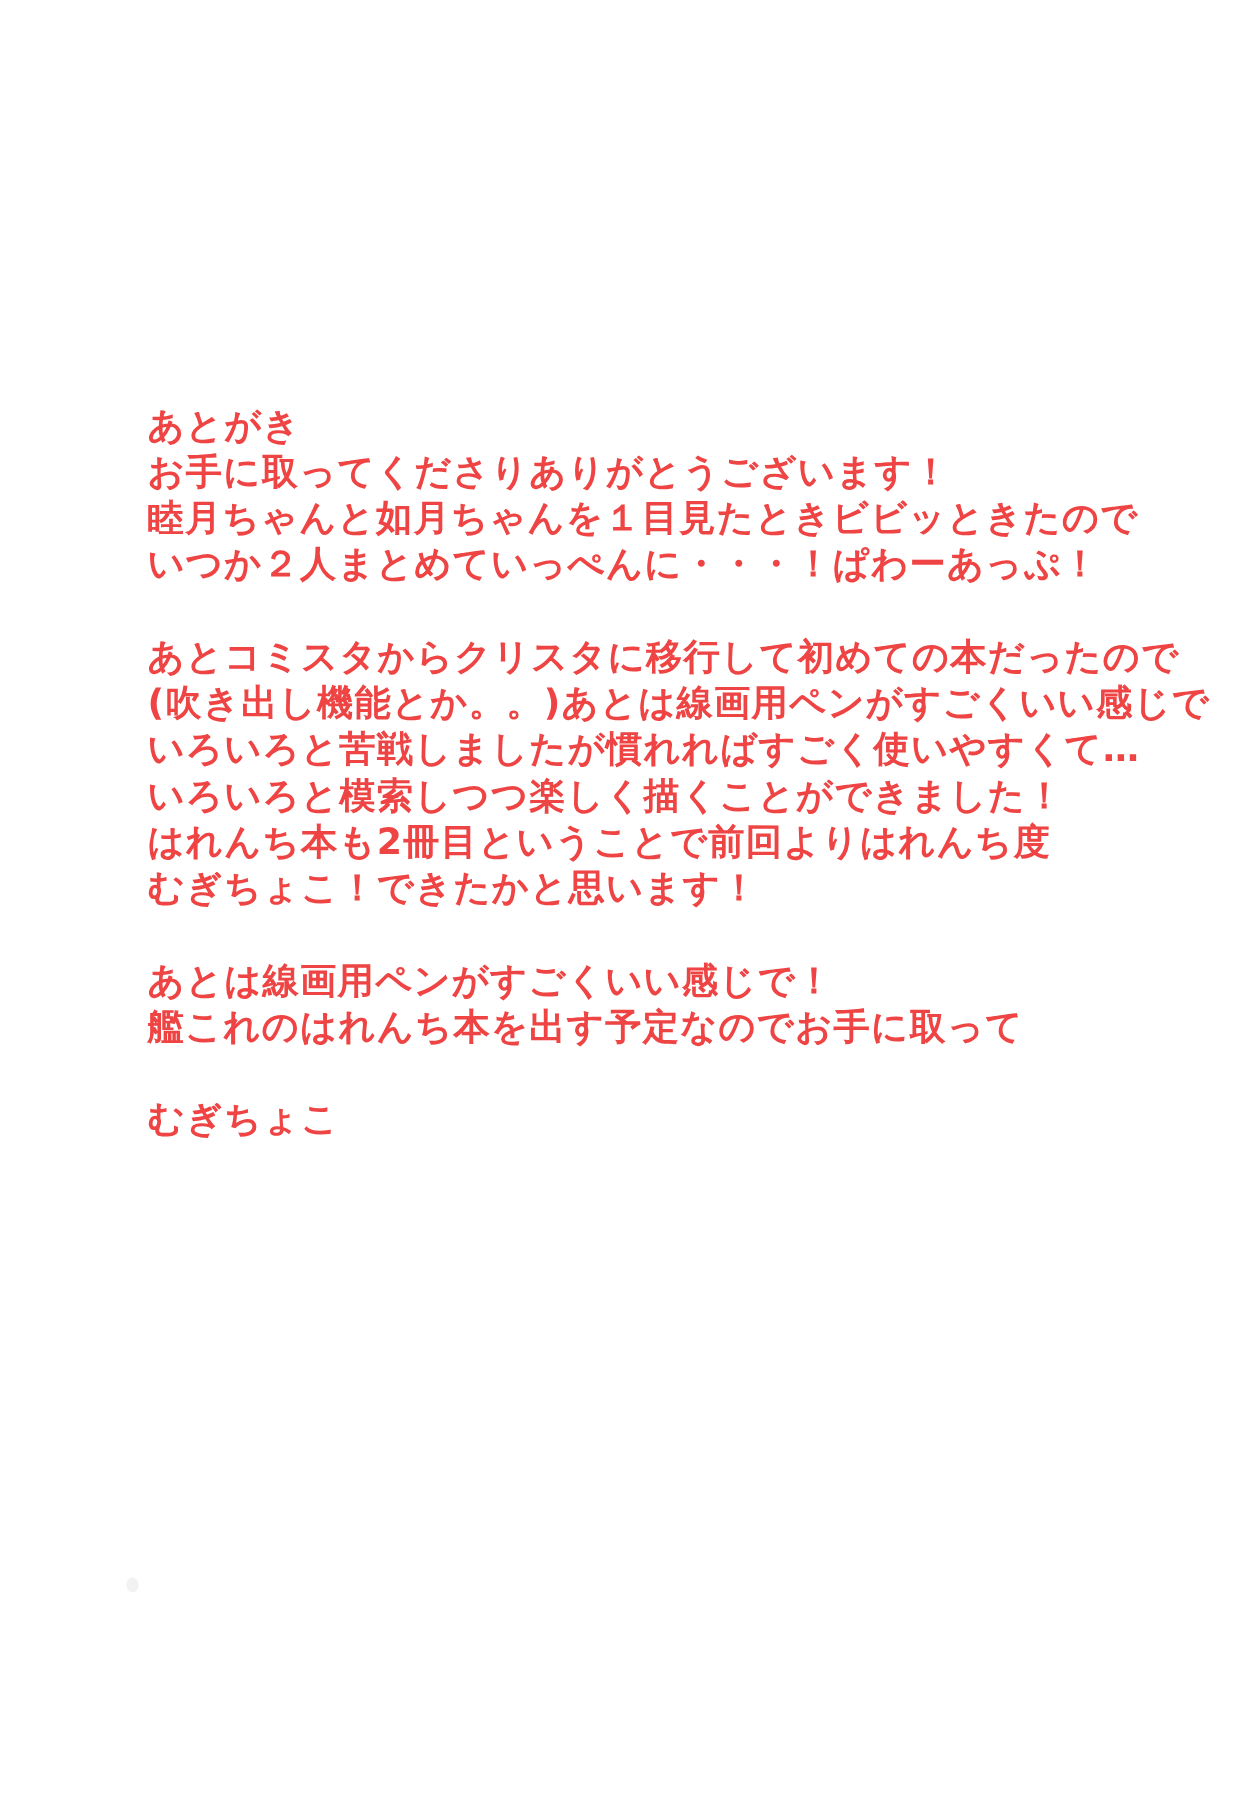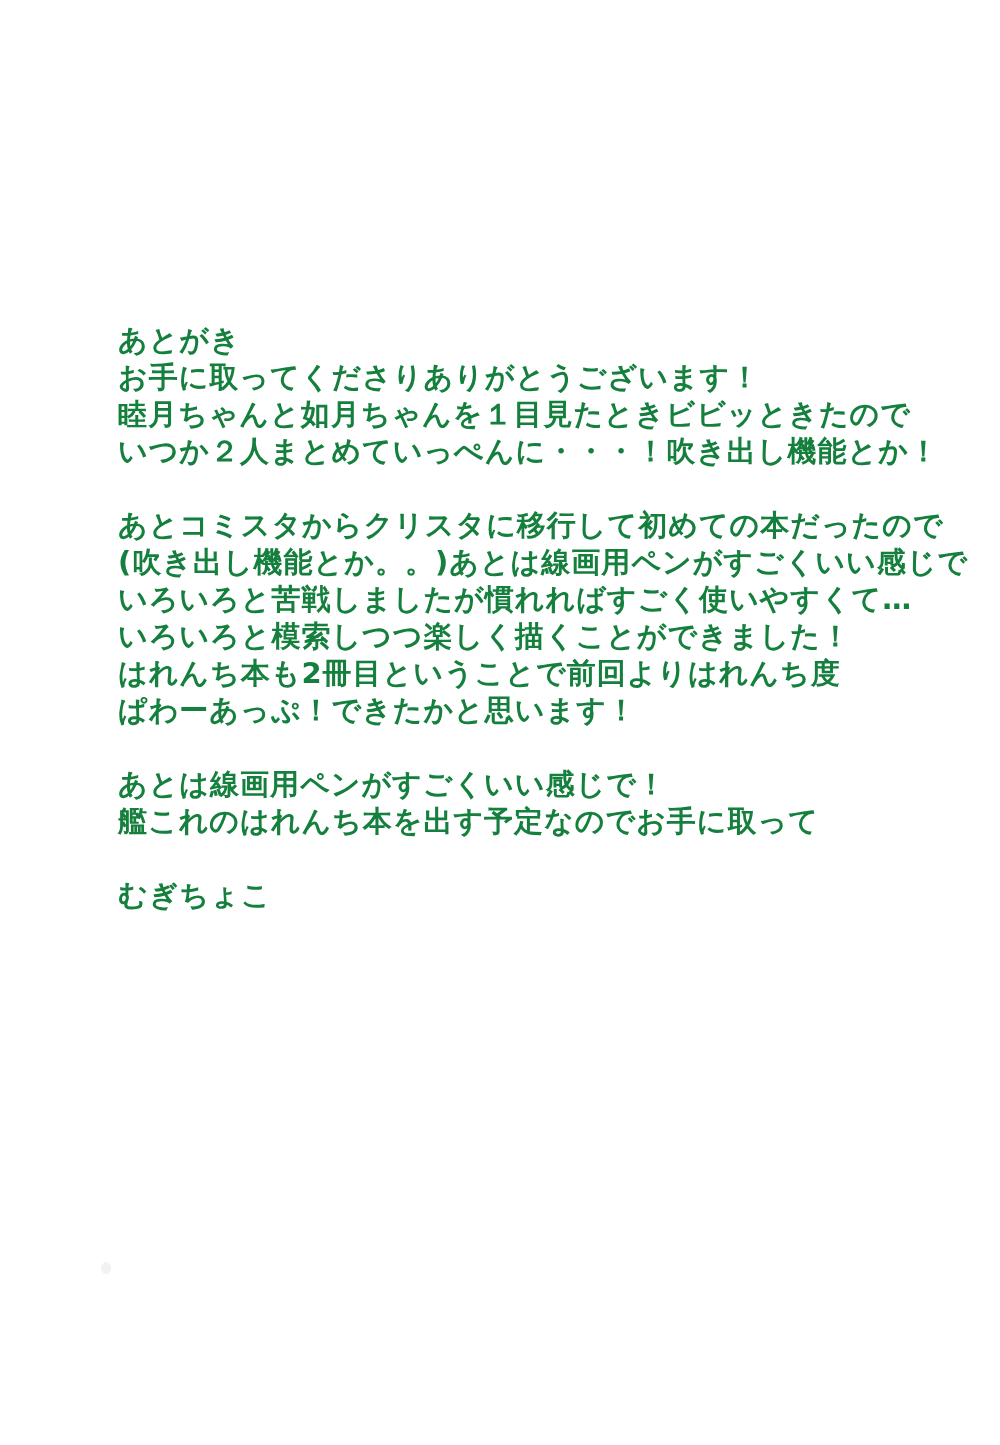--- a/index.html
+++ b/index.html
@@ -13,21 +13,21 @@
     height: 1445px;
     background: #ffffff;
     overflow: hidden;
     font-family: "DejaVu Sans", sans-serif;
   }
   .afterword {
     position: absolute;
     left: 118px;
     top: 322px;
     width: 812px;
-    color: #15803d;
+    color: #ef4444;
     font-size: 29px;
     font-weight: bold;
     line-height: 37px;
     letter-spacing: 1px;
     white-space: nowrap;
   }
   .block {
     margin: 0 0 37px 0;
   }
   .block:last-of-type {
@@ -54,30 +54,30 @@
 </head>
 <body>
 
 <div class="page">
   <div class="afterword">
 
     <div class="block">
       <div class="line">あとがき</div>
       <div class="line">お手に取ってくださりありがとうございます！</div>
       <div class="line">睦月ちゃんと如月ちゃんを１目見たときビビッときたので</div>
-      <div class="line">いつか２人まとめていっぺんに・・・！吹き出し機能とか！</div>
+      <div class="line">いつか２人まとめていっぺんに・・・！ぱわーあっぷ！</div>
     </div>
 
     <div class="block">
       <div class="line">あとコミスタからクリスタに移行して初めての本だったので</div>
       <div class="line">(吹き出し機能とか。。)あとは線画用ペンがすごくいい感じで</div>
       <div class="line">いろいろと苦戦しましたが慣れればすごく使いやすくて…</div>
       <div class="line">いろいろと模索しつつ楽しく描くことができました！</div>
       <div class="line">はれんち本も2冊目ということで前回よりはれんち度</div>
-      <div class="line">ぱわーあっぷ！できたかと思います！</div>
+      <div class="line">むぎちょこ！できたかと思います！</div>
     </div>
 
     <div class="block">
       <div class="line">あとは線画用ペンがすごくいい感じで！</div>
       <div class="line">艦これのはれんち本を出す予定なのでお手に取って</div>
     </div>
 
     <div class="signature-row">むぎちょこ</div>
 
   </div>

